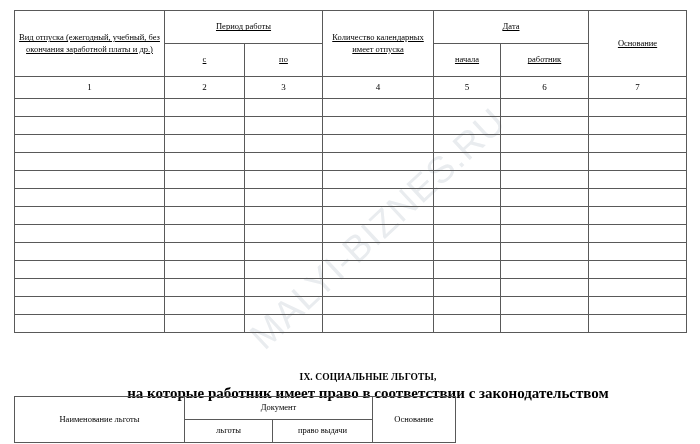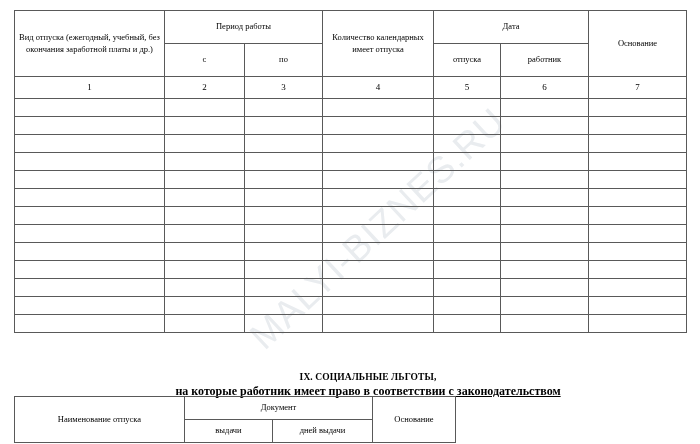--- a/index.html
+++ b/index.html
@@ -56,20 +56,21 @@
     border: 1px solid #595959;
     padding: 0;
     text-align: center;
     vertical-align: middle;
     font-size: 8.5px;
     line-height: 1.32;
     background: transparent;
   }
   .vac-table td.hcell {
     padding: 2px 3px;
+    text-decoration: underline;
   }
   .vac-table tr.num-row td {
     height: 21px;
     font-size: 9px;
   }
   .vac-table tr.blank-row td {
     height: 17px;
   }
 
   .h-main {
@@ -89,26 +90,25 @@
     z-index: 2;
   }
   .section-heading .line1 {
     font-size: 9.5px;
     font-weight: bold;
     letter-spacing: 0.1px;
     line-height: 1.25;
     padding-left: 36px;
   }
   .section-heading .line2 {
-    font-size: 12px;
+    font-size: 15px;
     font-weight: bold;
     letter-spacing: 0px;
     line-height: 1.25;
     padding-left: 36px;
-    text-decoration: underline;
   }
 
   
   .ben-table {
     position: absolute;
     left: 14px;
     top: 396px;
     width: 441px;
     border-collapse: collapse;
     table-layout: fixed;
@@ -148,21 +148,21 @@
       <tr>
         <td class="hcell h-main" rowspan="2">Вид отпуска (ежегодный, учебный, без окончания заработной платы и др.)</td>
         <td class="hcell h-sub" colspan="2">Период работы</td>
         <td class="hcell h-main" rowspan="2">Количество календарных имеет отпуска</td>
         <td class="hcell h-sub" colspan="2">Дата</td>
         <td class="hcell h-main" rowspan="2">Основание</td>
       </tr>
       <tr>
         <td class="hcell h-sub">с</td>
         <td class="hcell h-sub">по</td>
-        <td class="hcell h-sub">отпуска</td>
+        <td class="hcell h-sub">начала</td>
         <td class="hcell h-sub">работник</td>
       </tr>
       <tr class="num-row">
         <td>1</td>
         <td>2</td>
         <td>3</td>
         <td>4</td>
         <td>5</td>
         <td>6</td>
         <td>7</td>
@@ -296,24 +296,24 @@
 
   <table class="ben-table">
     <colgroup>
       <col style="width:170px">
       <col style="width:88px">
       <col style="width:100px">
       <col style="width:83px">
     </colgroup>
     <tbody>
       <tr>
-        <td class="ben-h-main" rowspan="2">Наименование отпуска</td>
+        <td class="ben-h-main" rowspan="2">Наименование льготы</td>
         <td class="ben-h-sub" colspan="2">Документ</td>
         <td class="ben-h-main" rowspan="2">Основание</td>
       </tr>
       <tr>
-        <td class="ben-h-sub">выдачи</td>
-        <td class="ben-h-sub">дней выдачи</td>
+        <td class="ben-h-sub">льготы</td>
+        <td class="ben-h-sub">право выдачи</td>
       </tr>
     </tbody>
   </table>
 
 </div>
 
 </body></html>

